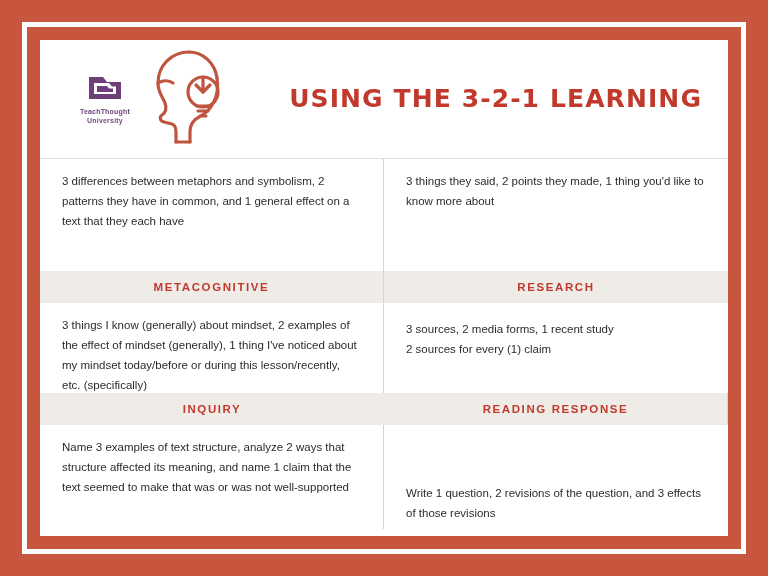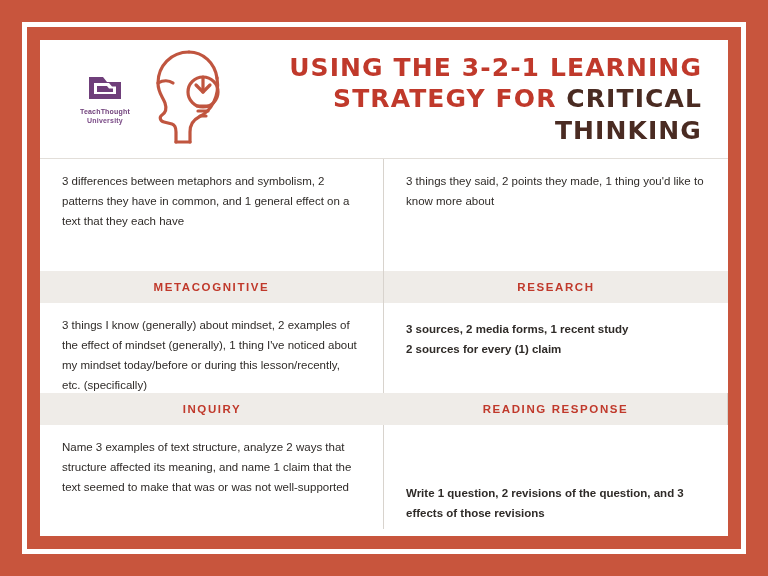--- a/index.html
+++ b/index.html
@@ -126,21 +126,21 @@
     font-size: 11.5px;
     line-height: 1.75;
     color: #2f2b28;
     white-space: pre-line;
   }
   .row-body.r1 { height: 112px; }
   .row-body.r2 { height: 90px; }
   .row-body.r3 { height: 104px; }
   .row-body .cell { display: flex; align-items: flex-start; }
   .row-body.r2 .cell.right,
-  .row-body.r3 .cell.right { align-items: flex-start; padding-top: 16px; font-weight: bold; }
+  .row-body.r3 .cell.right { align-items: flex-start; padding-top: 16px; }
   .row-body.r3 .cell.right { padding-top: 30px; margin-top: 28px; }
   .row-body.r1 .cell.right { padding-top: 12px; }
 </style>
 </head>
 <body>
 
 <div class="poster">
   <div class="inner">
 
     <div class="header">
@@ -174,21 +174,20 @@
               <path d="M55 71 L61 71"></path>
               <path d="M58 32 L58 47"></path>
               <path d="M51 40 L58 47 L65 40"></path>
             </g>
           </svg>
         </span>
       </div>
 
       <div class="title-block">
         <div class="title-line">USING THE 3-2-1 LEARNING</div>
-        <div class="title-line"><span>STRATEGY FOR </span><span class="dark">CRITICAL THINKING</span></div>
       </div>
 
     </div>
 
     <div class="grid">
 
       <div class="row-body r1">
         <div class="cell left">
           <div class="cell-text">3 differences between metaphors and symbolism, 2 patterns they have in common, and 1 general effect on a text that they each have</div>
         </div>

